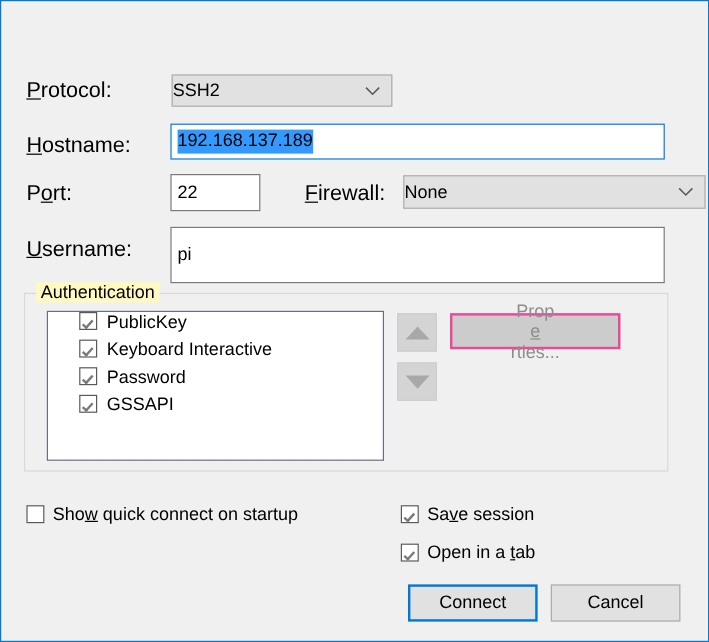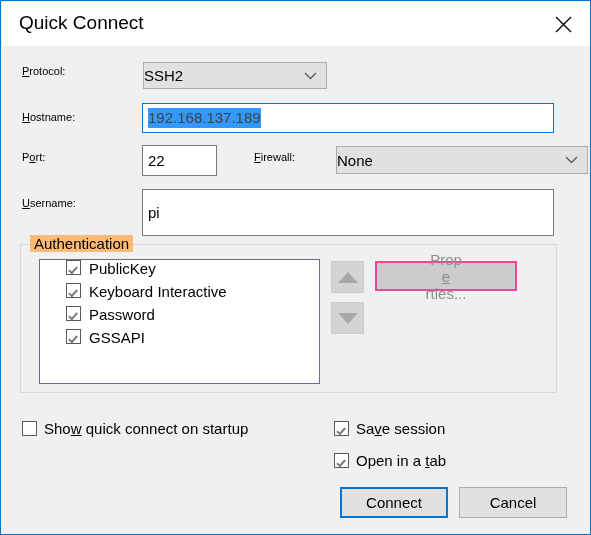--- a/index.html
+++ b/index.html
@@ -40,21 +40,21 @@
     display: flex;
     align-items: center;
     justify-content: center;
     cursor: default;
   }
   #close-btn svg { display: block; }
 
   
   .lbl {
     position: absolute;
-    font-size: 11px;
+    font-size: 18px;
     color: #000000;
     white-space: nowrap;
   }
   .lbl u { text-decoration: underline; }
 
   .textbox {
     position: absolute;
     box-sizing: border-box;
     background: #ffffff;
     border: 1px solid #7a7a7a;
@@ -64,21 +64,21 @@
     align-items: center;
     padding-left: 5px;
     overflow: hidden;
     white-space: nowrap;
   }
   .textbox.focused {
     border: 1px solid #0078d7;
   }
   .sel {
     background: #3399ff;
-    color: #404040;
+    color: #000000;
     padding: 1px 0 2px 0;
   }
 
   .combo {
     position: absolute;
     box-sizing: border-box;
     background: #e1e1e1;
     border: 1px solid #acacac;
     font-size: 15px;
     color: #000000;
@@ -100,21 +100,21 @@
   #auth-group {
     position: absolute;
     left: 19px; top: 243px;
     width: 537px; height: 149px;
     box-sizing: border-box;
     border: 1px solid #d9d9d9;
   }
   #auth-legend {
     position: absolute;
     left: 29px; top: 234px;
-    background: #fdba74;
+    background: #fef9c3;
     padding: 0 4px;
     font-size: 15px;
     color: #000000;
   }
   #auth-list {
     position: absolute;
     left: 38px; top: 258px;
     width: 281px; height: 125px;
     box-sizing: border-box;
     background: #ffffff;
@@ -213,29 +213,20 @@
     white-space: nowrap;
   }
   .cbrow .box-lbl { margin-left: 7px; }
   .cbrow u { text-decoration: underline; }
 </style>
 </head>
 <body>
 
 <div id="dialog">
 
-  <div id="titlebar">
-    <div id="title-text">Quick Connect</div>
-    <div id="close-btn">
-      <svg width="17" height="17" viewBox="0 0 17 17" aria-hidden="true">
-        <line x1="1" y1="1" x2="16" y2="16" stroke="#000000" stroke-width="1.2"></line>
-        <line x1="16" y1="1" x2="1" y2="16" stroke="#000000" stroke-width="1.2"></line>
-      </svg>
-    </div>
-  </div>
 
   <div class="lbl" style="left:21px; top:64px;"><u>P</u>rotocol:</div>
   <div class="combo" style="left:142px; top:61px; width:184px; height:27px;">
     <span>SSH2</span>
     <span class="arrow">
       <svg width="13" height="8" viewBox="0 0 13 8">
           <polyline points="1,1 6.5,6.5 12,1" fill="none" stroke="#5a5a5a" stroke-width="1.3"></polyline>
         </svg>
     </span>
   </div>

